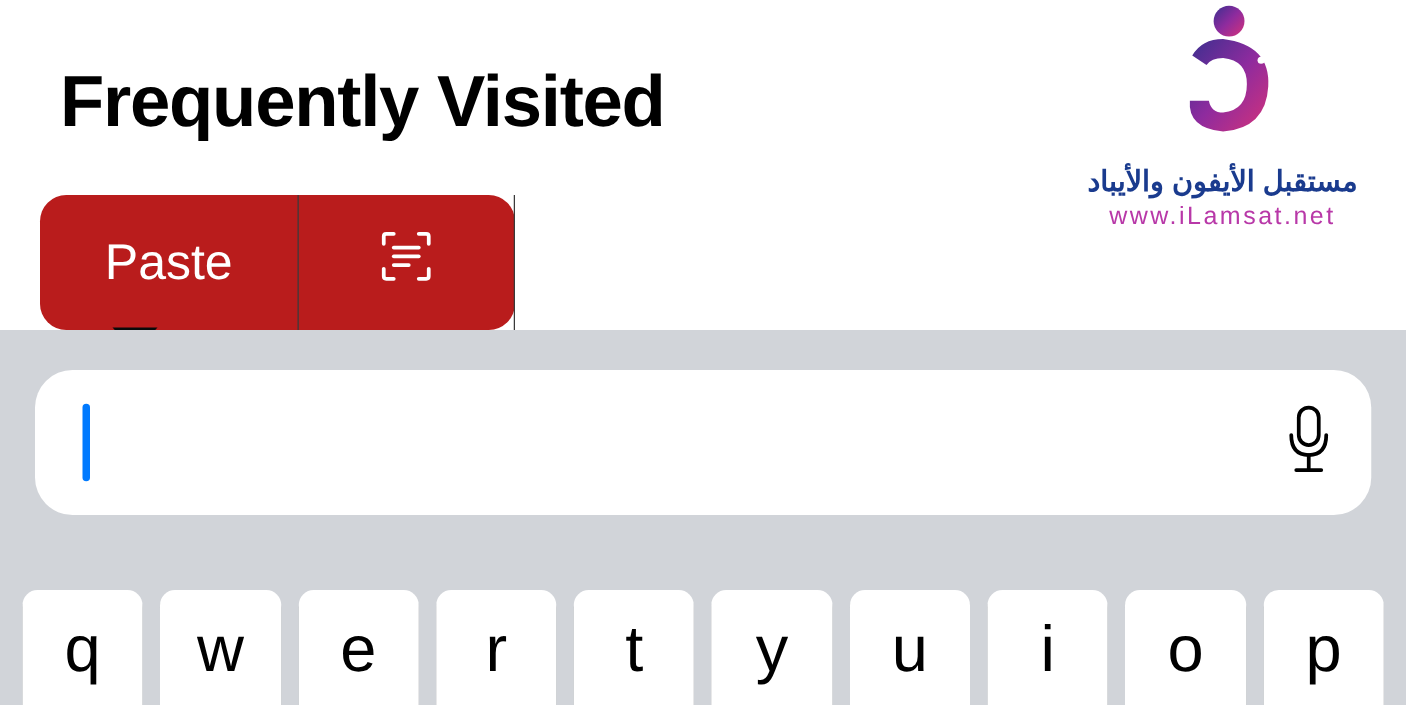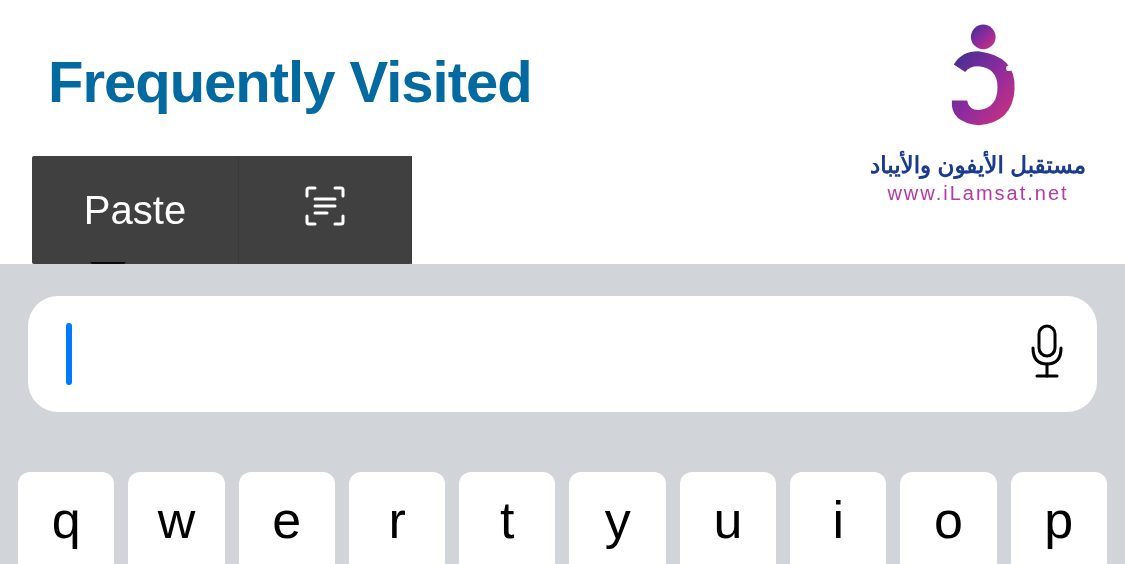--- a/index.html
+++ b/index.html
@@ -11,29 +11,29 @@
       position: relative;
       overflow: hidden;
     }
     .header-title {
       position: absolute;
       top: 48px;
       left: 48px;
       font-size: 58px;
       font-weight: 800;
       letter-spacing: -1px;
-      color: #0369a1;
+      color: #000000;
       text-align: right;
     }
     .context-menu {
       position: absolute;
       top: 156px;
       left: 32px;
-      background: #404040;
-      border-radius: 2px;
+      background: #b91c1c;
+      border-radius: 21px;
       display: flex;
       align-items: flex-start;
       height: 108px;
       color: #fff;
     }
     .context-menu::after {
       content: '';
       position: absolute;
       bottom: -18px;
       left: 58px;
@@ -60,21 +60,21 @@
       width: 1px;
       height: 100%;
       background: #3a3a3a;
     }
     .scan-icon {
       width: 44px;
       height: 44px;
     }
     .watermark {
       position: absolute;
-      top: 22px;
+      top: 2px;
       right: 22px;
       text-align: center;
       width: 250px;
     }
     .watermark-logo {
       margin-bottom: 10px;
       display: flex;
       justify-content: center;
     }
     .watermark-logo svg { width: 95px; height: 120px; }

